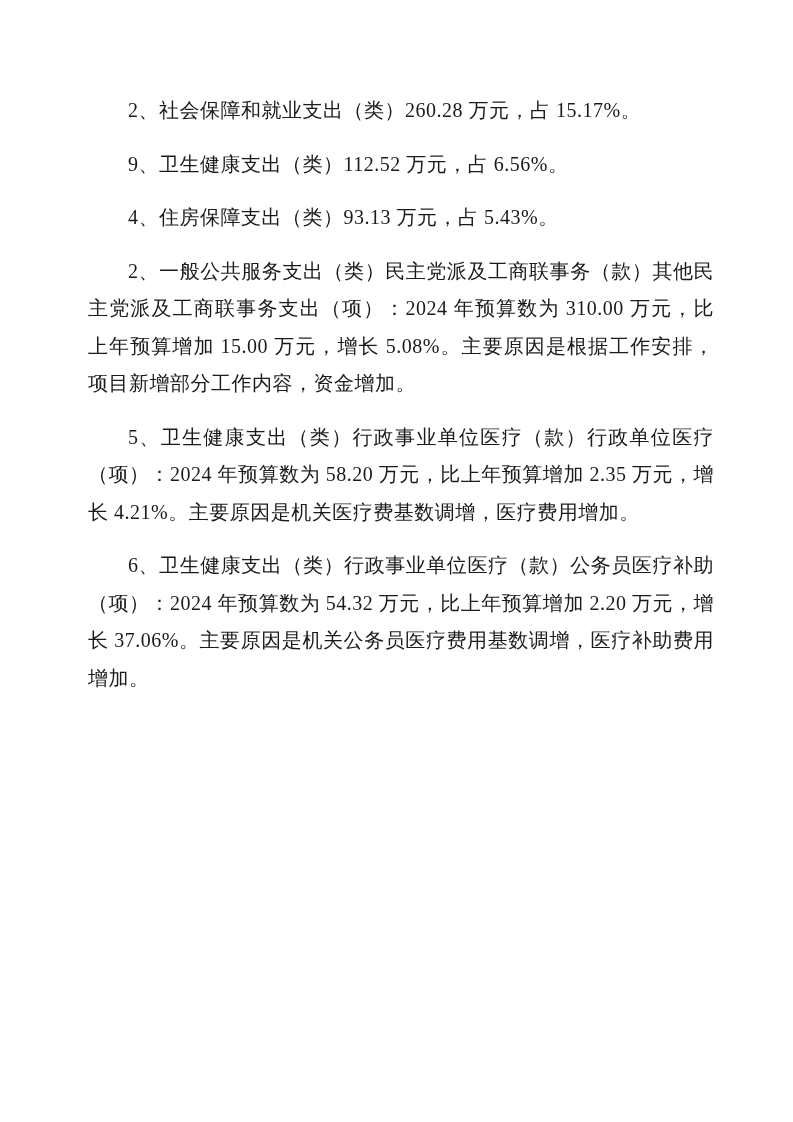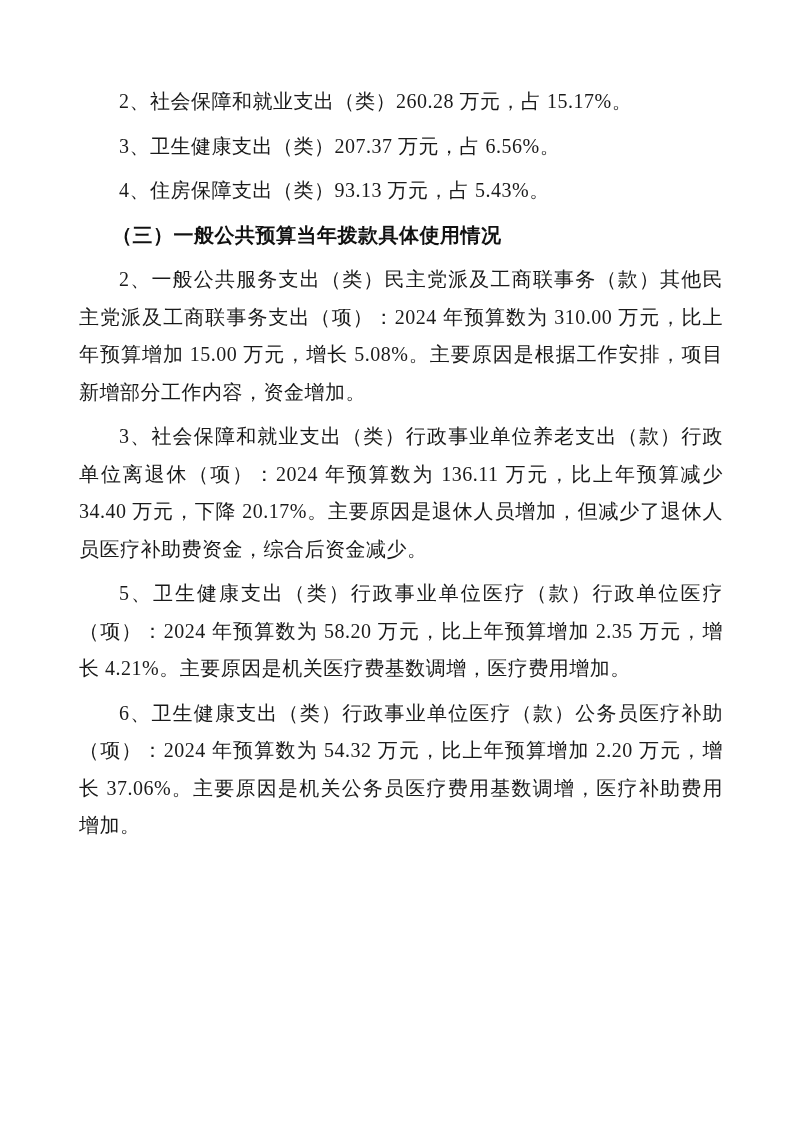--- a/index.html
+++ b/index.html
@@ -16,21 +16,21 @@
     font-family: "Liberation Serif", serif;
   }
   .content {
     position: absolute;
     top: 76px;
     left: 72px;
     width: 658px;
     color: #1a1a1a;
   }
   .doc-line {
-    margin: 7px;
+    margin: 16px;
     font-size: 20px;
     line-height: 37.5px;
     text-align: justify;
     text-indent: 2em;
     font-family: "Liberation Serif", serif;
     letter-spacing: 0.5px;
   }
   .heading {
     margin: 0;
     font-size: 20px;
@@ -52,22 +52,20 @@
     font-family: "Liberation Serif", serif;
     padding-left: 24px;
   }
 </style>
 </head>
 <body>
 
 <div class="page">
   <div class="content">
     <p class="doc-line">2、社会保障和就业支出（类）260.28 万元，占 15.17%。</p>
-    <p class="doc-line">3、卫生健康支出（类）207.37 万元，占 6.56%。</p>
+    <p class="doc-line">9、卫生健康支出（类）112.52 万元，占 6.56%。</p>
     <p class="doc-line">4、住房保障支出（类）93.13 万元，占 5.43%。</p>
-    <h2 class="heading">（三）一般公共预算当年拨款具体使用情况</h2>
     <p class="doc-line">2、一般公共服务支出（类）民主党派及工商联事务（款）其他民主党派及工商联事务支出（项）：2024 年预算数为 310.00 万元，比上年预算增加 15.00 万元，增长 5.08%。主要原因是根据工作安排，项目新增部分工作内容，资金增加。</p>
-    <p class="doc-line">3、社会保障和就业支出（类）行政事业单位养老支出（款）行政单位离退休（项）：2024 年预算数为 136.11 万元，比上年预算减少 34.40 万元，下降 20.17%。主要原因是退休人员增加，但减少了退休人员医疗补助费资金，综合后资金减少。</p>
     <p class="doc-line">5、卫生健康支出（类）行政事业单位医疗（款）行政单位医疗（项）：2024 年预算数为 58.20 万元，比上年预算增加 2.35 万元，增长 4.21%。主要原因是机关医疗费基数调增，医疗费用增加。</p>
     <p class="doc-line">6、卫生健康支出（类）行政事业单位医疗（款）公务员医疗补助（项）：2024 年预算数为 54.32 万元，比上年预算增加 2.20 万元，增长 37.06%。主要原因是机关公务员医疗费用基数调增，医疗补助费用增加。</p>
   </div>
   <div class="page-number">21</div>
 </div>
 
 </body></html>

